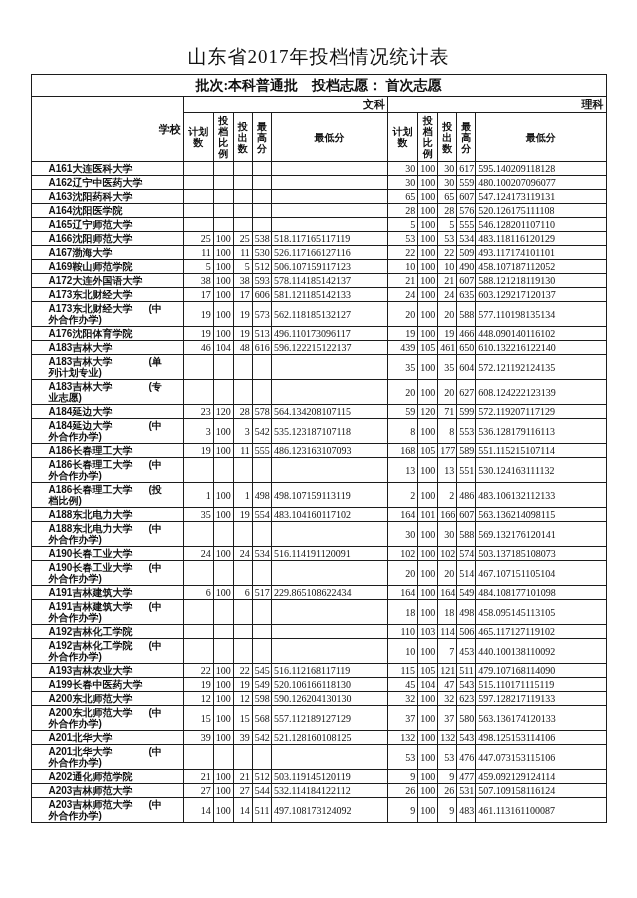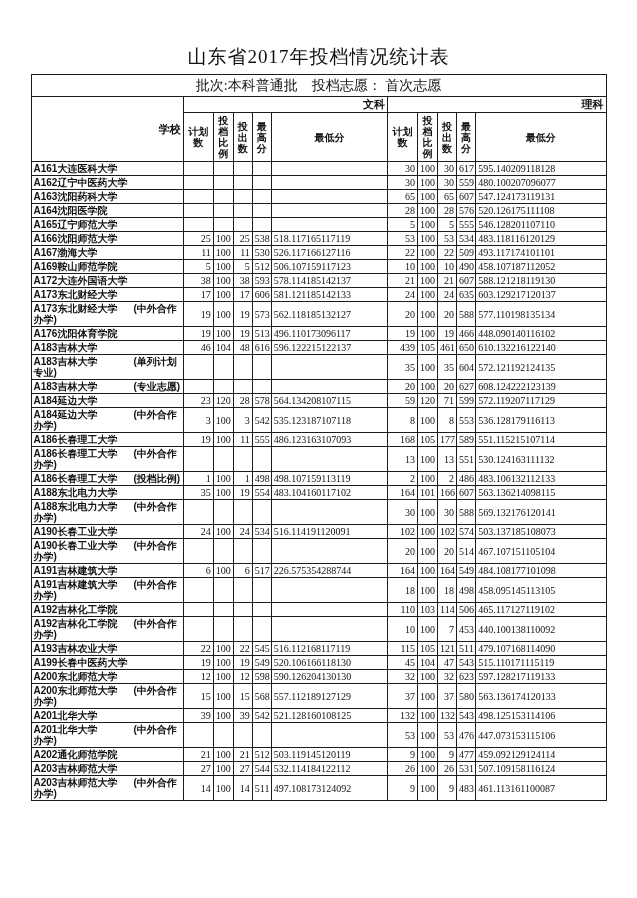--- a/index.html
+++ b/index.html
@@ -16,33 +16,33 @@
   }
   table {
     border-collapse: collapse; table-layout: fixed;
     margin: 4px auto 0; width: 576px;
   }
   th, td {
     border: 1px solid #1c1c1c; padding: 0 2px;
     font-size: 10px; line-height: 11px; overflow: hidden;
   }
   th.batch {
-    font-size: 14px; font-weight: normal; text-align: center;
+    font-size: 14px; font-weight: bold; text-align: center;
     height: 21px; line-height: 21px; padding: 0;
   }
   th.gh { text-align: right; font-weight: bold; font-size: 11px; height: 16px; }
   th.ch {
     font-weight: bold; font-size: 10px;
     word-break: break-all; padding: 2px 1px; vertical-align: middle;
   }
   tbody td { height: 12px; vertical-align: middle; }
   td.school {
     text-align: left; word-break: break-all;
     font-family: "Liberation Sans", "DejaVu Sans", sans-serif;
-    font-weight: bold; padding: 1px 2px;
+    font-weight: bold; padding: 1px 17px;
   }
   .sname { display: inline-block; min-width: 100px; }
   td.num { text-align: right; }
   td.min { text-align: left; }
   .footer {
     position: absolute; left: 0; right: 0; top: 856px;
     text-align: center; font-size: 9px; color: #222;
   }
 </style>
 </head>
@@ -399,21 +399,21 @@
     <td class="num">20</td>
     <td class="num">514</td>
     <td class="min">467.107151105104</td>
   </tr>
         <tr>
     <td class="school"><span class="sname">A191吉林建筑大学</span><span class="snote"></span></td>
     <td class="num">6</td>
     <td class="num">100</td>
     <td class="num">6</td>
     <td class="num">517</td>
-    <td class="min">226.575354288744</td>
+    <td class="min">229.865108622434</td>
     <td class="num">164</td>
     <td class="num">100</td>
     <td class="num">164</td>
     <td class="num">549</td>
     <td class="min">484.108177101098</td>
   </tr>
         <tr>
     <td class="school"><span class="sname">A191吉林建筑大学</span><span class="snote">(中外合作办学)</span></td>
     <td class="num"></td>
     <td class="num"></td>

